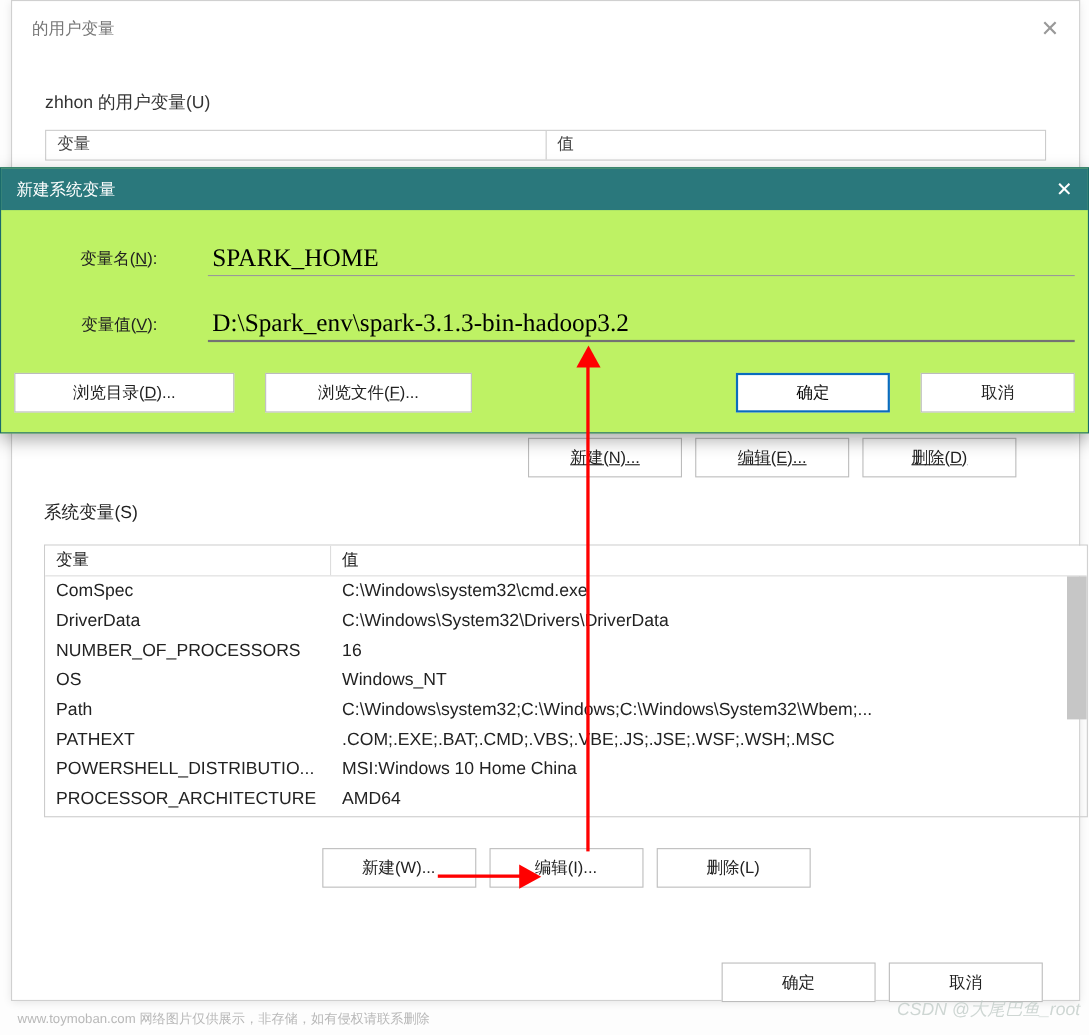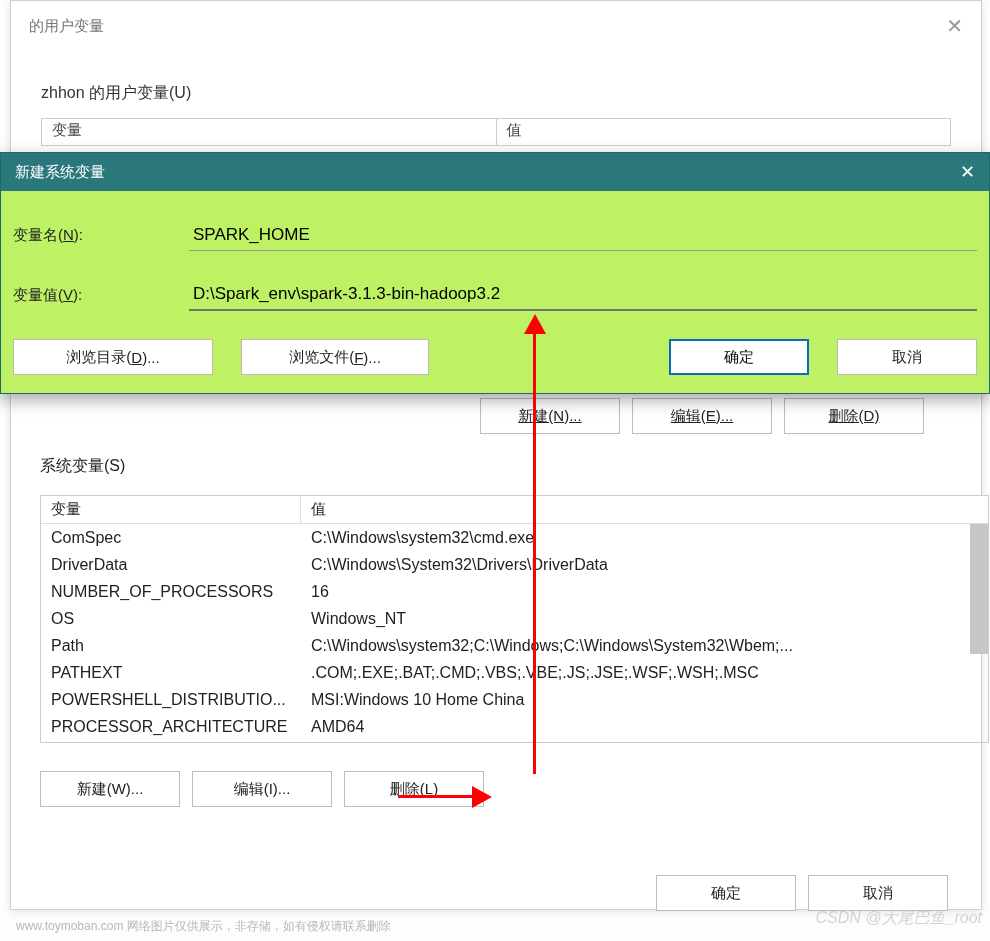--- a/index.html
+++ b/index.html
@@ -11,22 +11,22 @@
   .user-vars-label { font-size: 16px; color: #333; margin-bottom: 14px; margin-top: 22px; }
   .user-vars-table { border: 1px solid #ccc; width: 100%; display: flex; height: 28px; }
   .uv-col { flex: 1; padding: 2px 10px; color: #444; }
   .uv-sep { width: 1px; background: #ccc; }
 
   .new-sysvar-dialog { position: absolute; left: 0; top: 152px; width: 990px; background: #bef264; border: 1px solid #1a6b6b; box-shadow: 0 6px 16px rgba(0,0,0,0.35); z-index: 10; }
   .ns-titlebar { background: #2a787c; color: #fff; height: 38px; display: flex; align-items: center; justify-content: space-between; padding: 0 14px; font-size: 15px; }
   .ns-titlebar .x { font-size: 18px; cursor: pointer; }
   .ns-body { padding: 28px 12px 18px 12px; }
   .ns-row { display: flex; align-items: center; margin-bottom: 28px; gap: 46px; }
-  .ns-label { width: 130px; font-size: 15px; color: #222; }
-  .ns-input { flex: 1; height: 32px; border: none; border-bottom: 1px solid #999; font-size: 17px; padding: 2px 4px; background: transparent; outline: none; }
+  .ns-label { width: 130px; font-size: 15px; color: #222; text-align: right; }
+  .ns-input { flex: 1; height: 32px; border: none; border-bottom: 1px solid #999; font-size: 23px; padding: 2px 4px; background: transparent; outline: none; font-family: Liberation Serif, serif; }
   .ns-input.focused { border-bottom: 2px solid #737373; }
   .ns-buttons { display: flex; gap: 28px; align-items: center; margin-top: 10px; }
   .btn { height: 36px; background: #fff; border: 1px solid #bcbcbc; padding: 0 22px; font-size: 15px; color: #222; cursor: pointer; display: inline-flex; align-items: center; justify-content: center; }
   .btn.primary { border: 2px solid #0a6cbd; color: #0a0a0a; }
   .spacer { flex: 1; }
 
   
   .upper-btnrow { position: absolute; left: 480px; top: 398px; display: flex; gap: 12px; }
   .upper-btnrow .btn { width: 140px; text-decoration: underline; }
 
@@ -37,21 +37,21 @@
   .sv-hcol { padding: 4px 10px; font-size: 15px; color: #222; }
   .sv-hcol.var { width: 260px; border-right: 1px solid #ddd; }
   .sv-hcol.val { flex: 1; }
   .sv-rows { }
   .sv-row { display: flex; height: 27px; align-items: center; }
   .sv-cell { padding: 2px 10px; white-space: nowrap; overflow: hidden; text-overflow: ellipsis; font-size: 16px; }
   .sv-cell.var { width: 260px; }
   .sv-cell.val { flex: 1; }
   .sv-scrollbar { position: absolute; right: 0; top: 28px; width: 18px; height: 130px; background: #c6c6c6; }
 
-  .sysvars-btnrow { display: flex; gap: 12px; justify-content: flex-start; margin-top: 28px; }
+  .sysvars-btnrow { display: flex; gap: 12px; justify-content: center; margin-top: 28px; }
   .sysvars-btnrow .btn { width: 140px; }
 
   .dialog-btnrow { position: absolute; right: 42px; bottom: 30px; display: flex; gap: 12px; }
   .dialog-btnrow .btn { width: 140px; }
 
   .footer-text { position: absolute; left: 16px; bottom: 6px; color: #b8b8b8; font-size: 12px; }
   .watermark-br { position: absolute; right: 8px; bottom: 12px; color: #bfcac6; font-size: 16px; font-style: italic; opacity: 0.75; }
 
   
   .arrow-vert { position: absolute; left: 533px; top: 322px; width: 3px; height: 452px; background: #ff0000; z-index: 50; }

